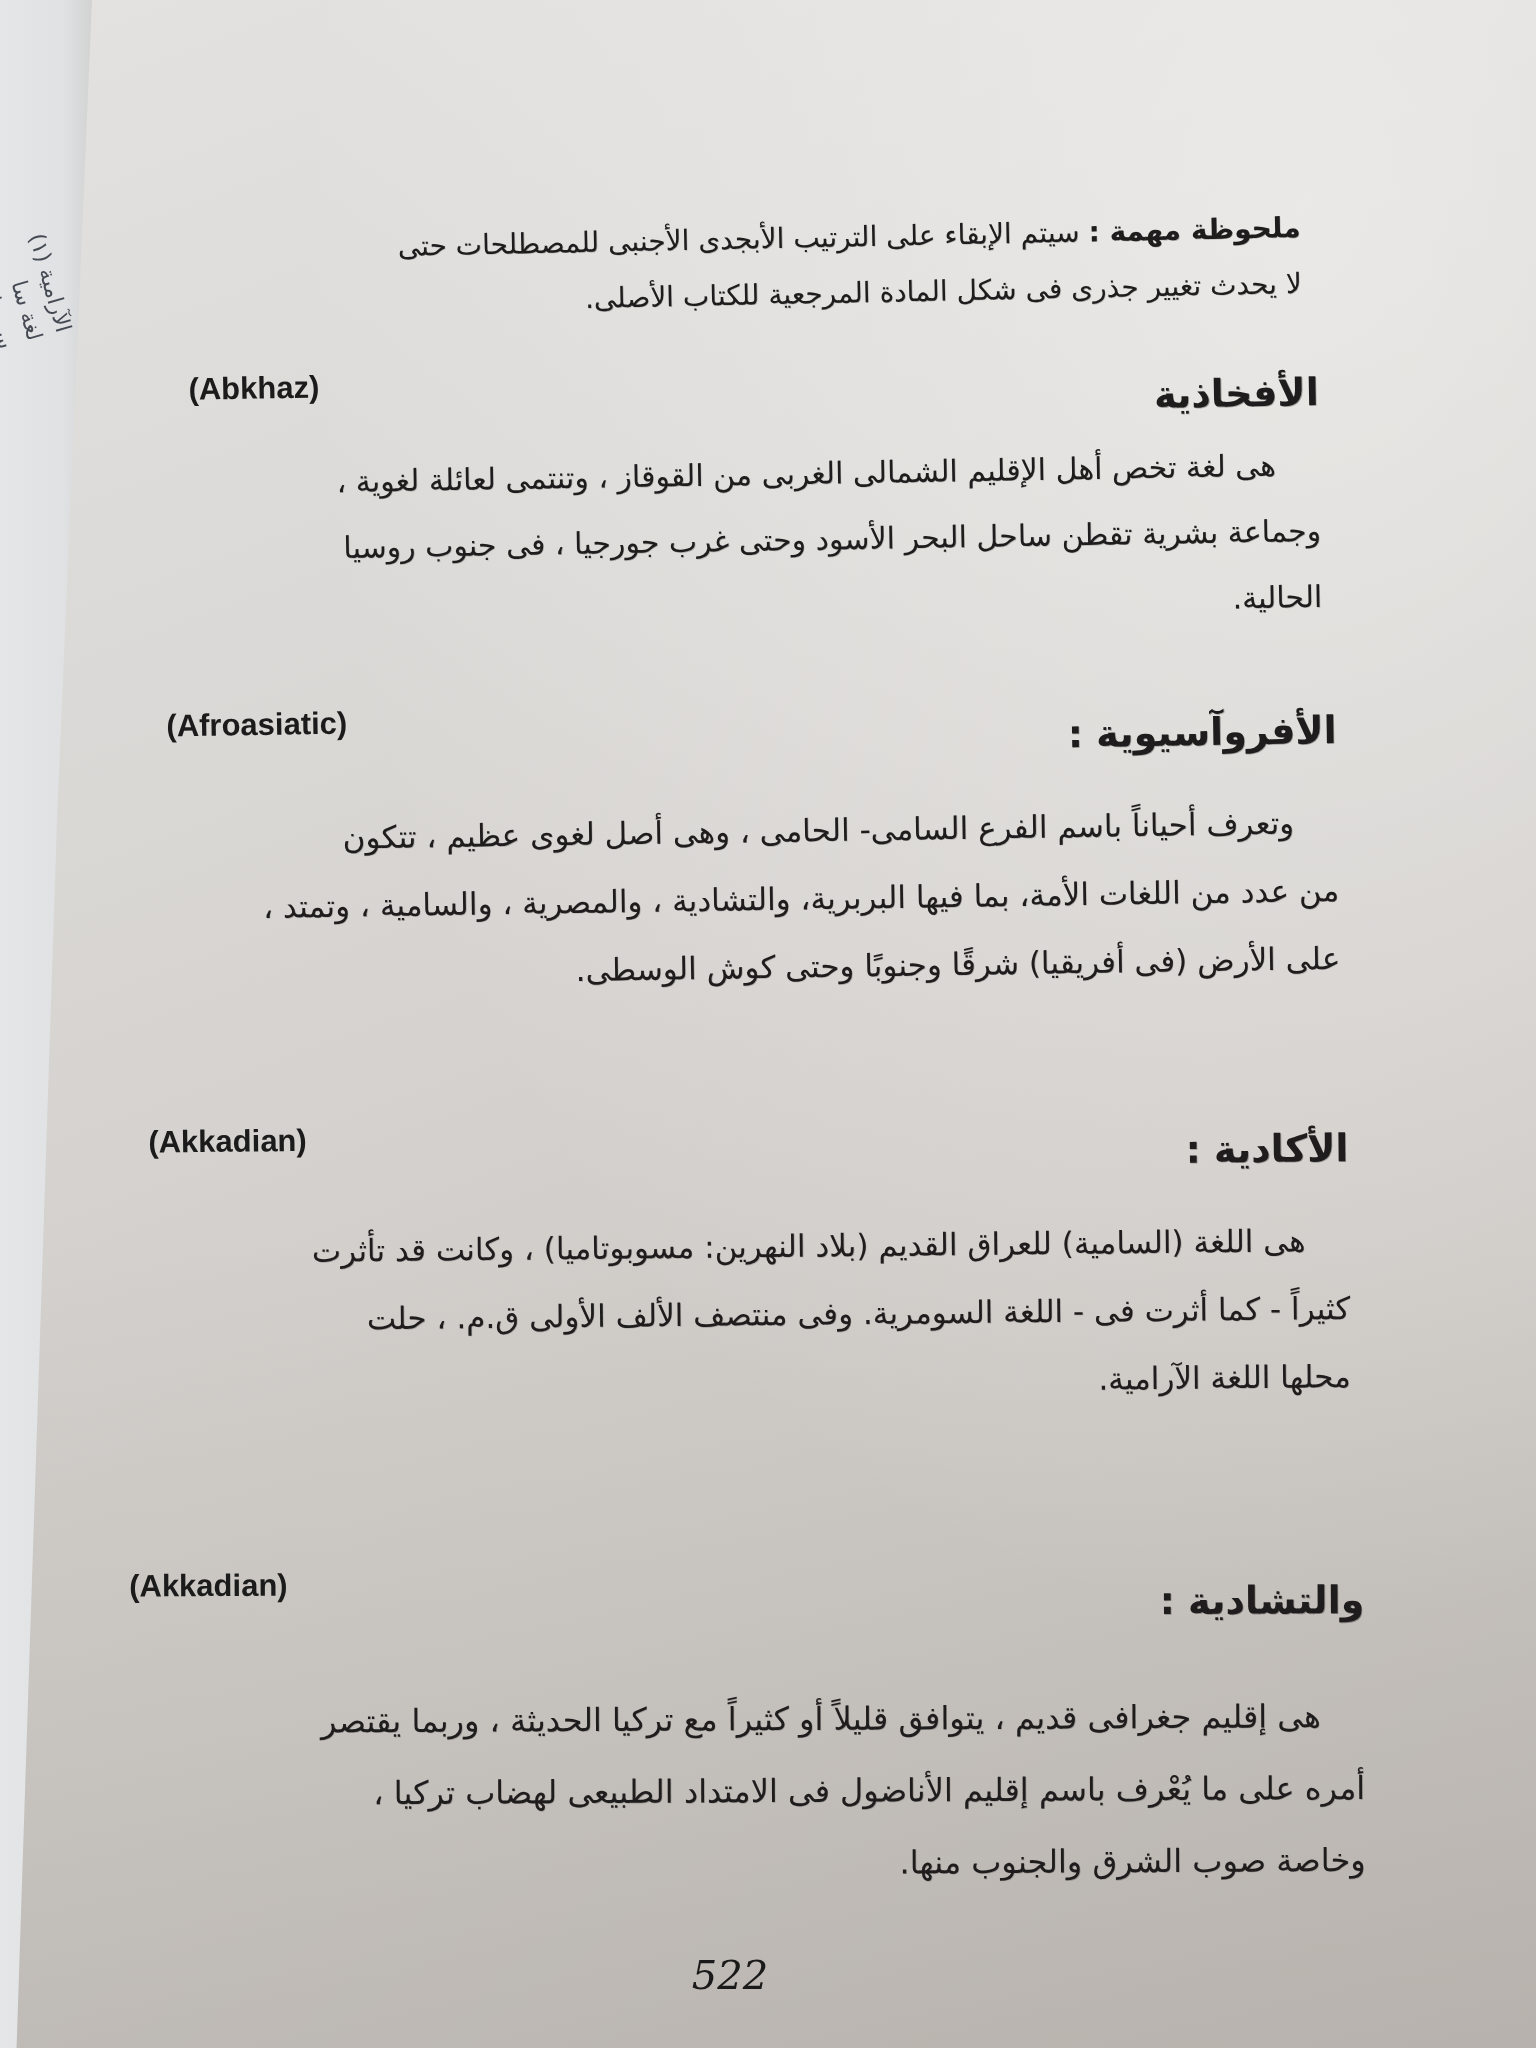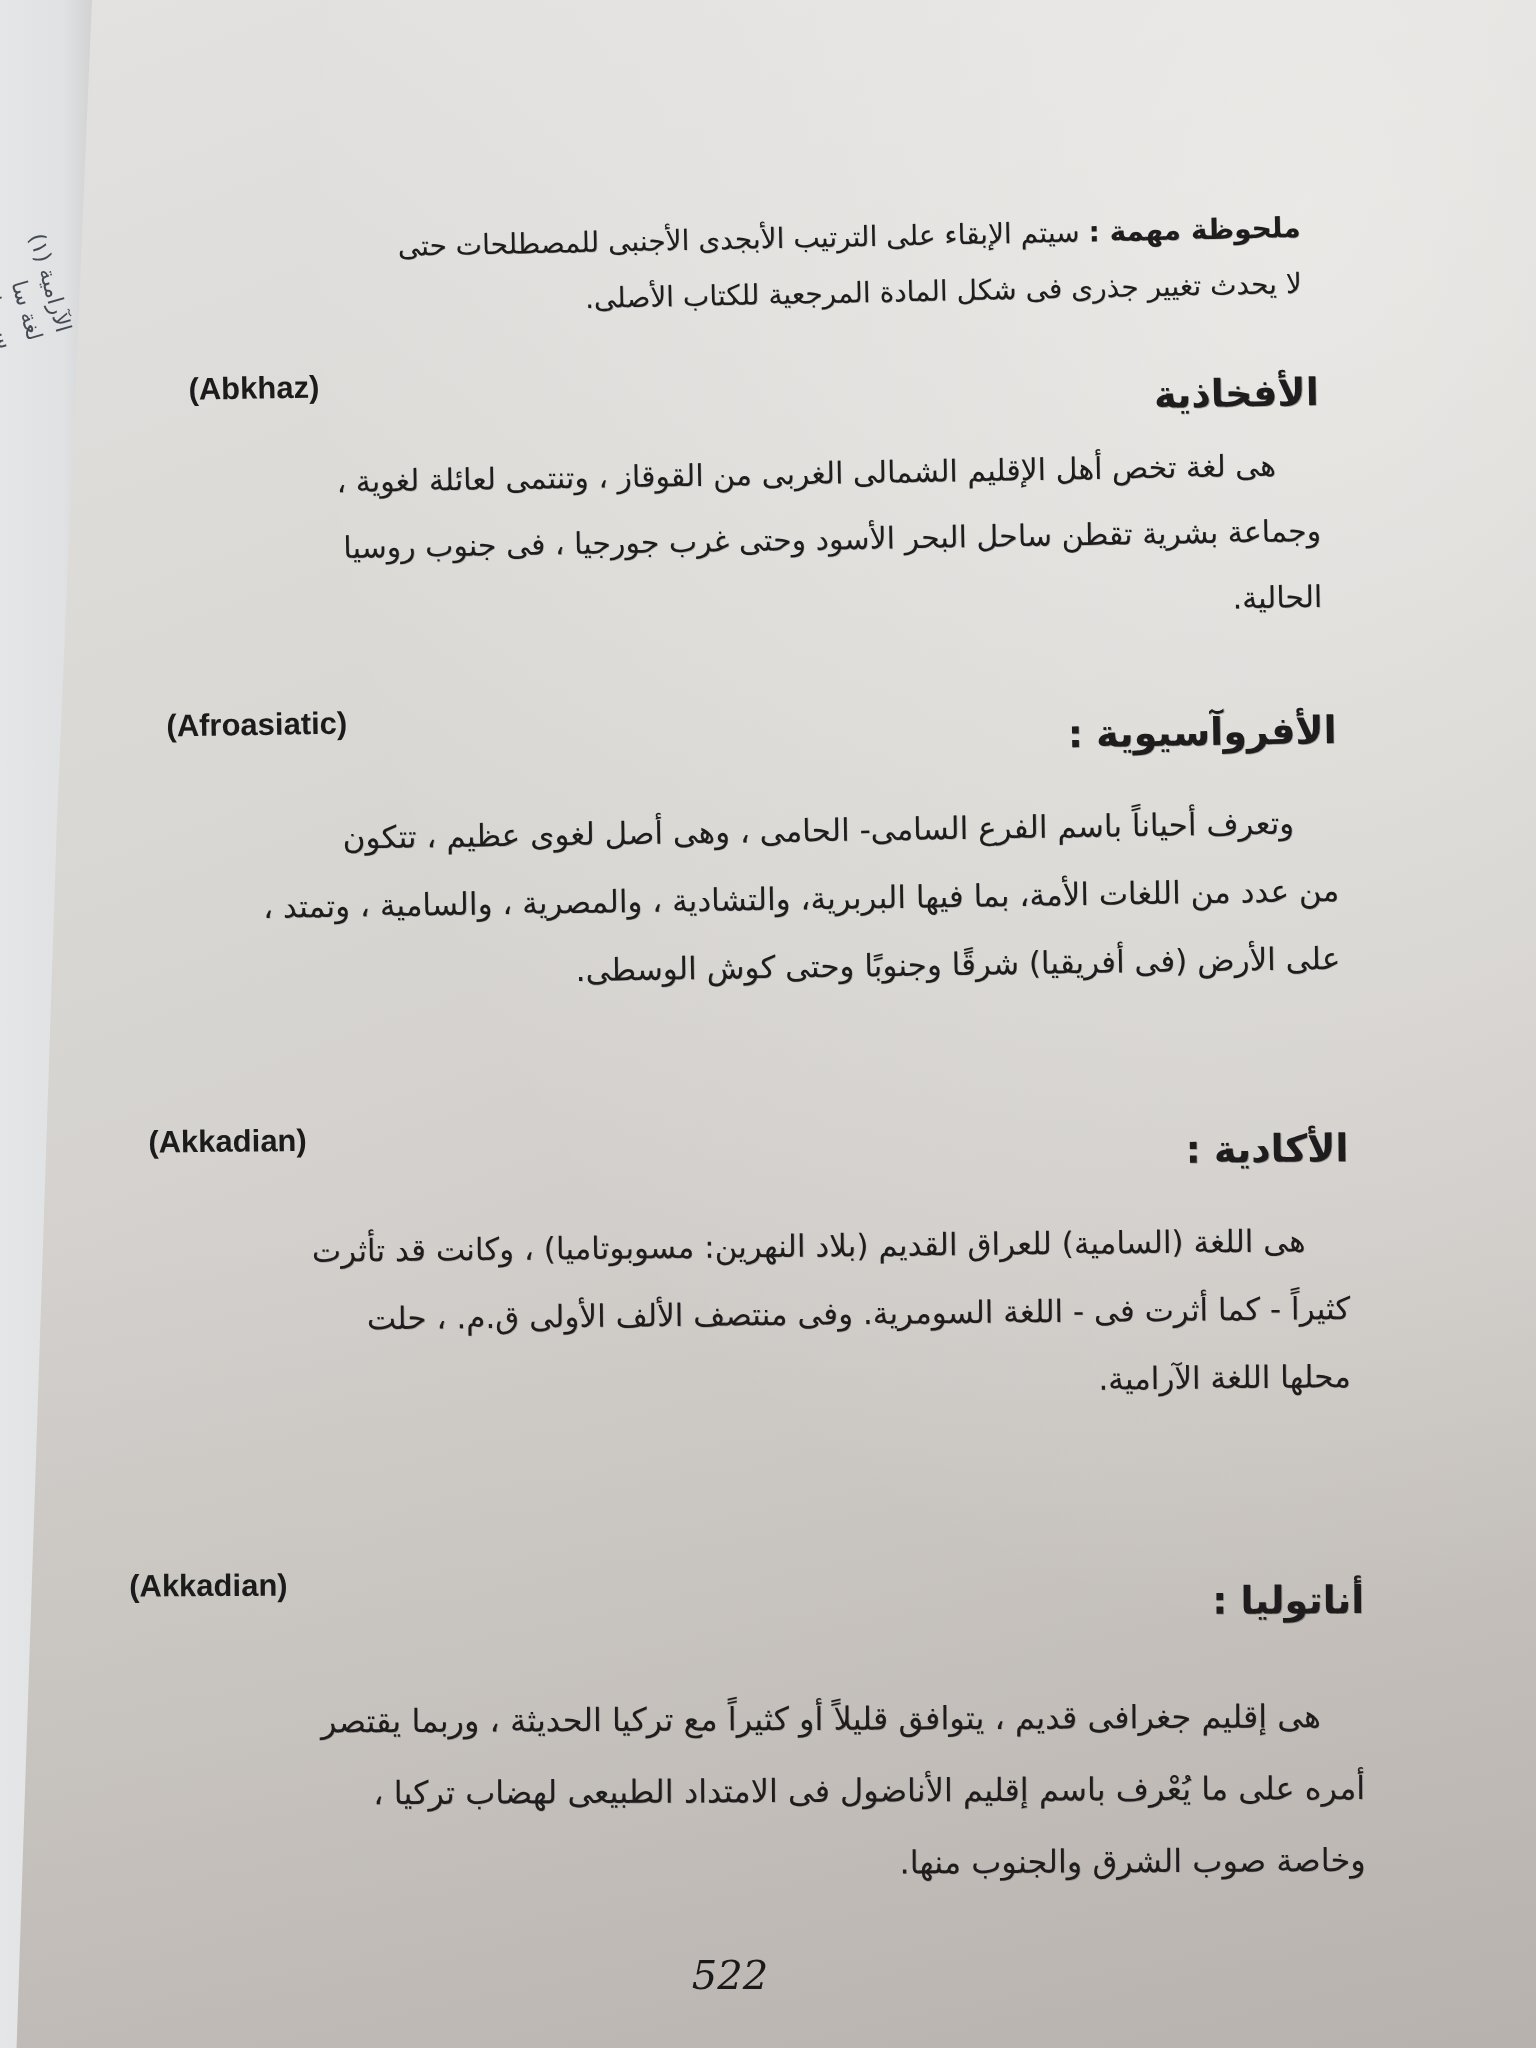--- a/index.html
+++ b/index.html
@@ -198,21 +198,21 @@
     </div>
     <div class="body">
       <div><span class="indent"></span><span>هى اللغة (السامية) للعراق القديم (بلاد النهرين: مسوبوتاميا) ، وكانت قد تأثرت</span></div>
       <div>كثيراً - كما أثرت فى - اللغة السومرية. وفى منتصف الألف الأولى ق.م. ، حلت</div>
       <div>محلها اللغة الآرامية.</div>
     </div>
   </div>
 
   <div class="entry" id="entry-anat">
     <div class="head-row">
-      <span class="term-ar">أناتوليا :</span>
+      <span class="term-ar">والتشادية :</span>
       <span class="term-en">(Akkadian)</span>
     </div>
     <div class="body">
       <div><span class="indent"></span><span>هى إقليم جغرافى قديم ، يتوافق قليلاً أو كثيراً مع تركيا الحديثة ، وربما يقتصر</span></div>
       <div>أمره على ما يُعْرف باسم إقليم الأناضول فى الامتداد الطبيعى لهضاب تركيا ،</div>
       <div>وخاصة صوب الشرق والجنوب منها.</div>
     </div>
   </div>
 
   <div class="page-number">522</div>

